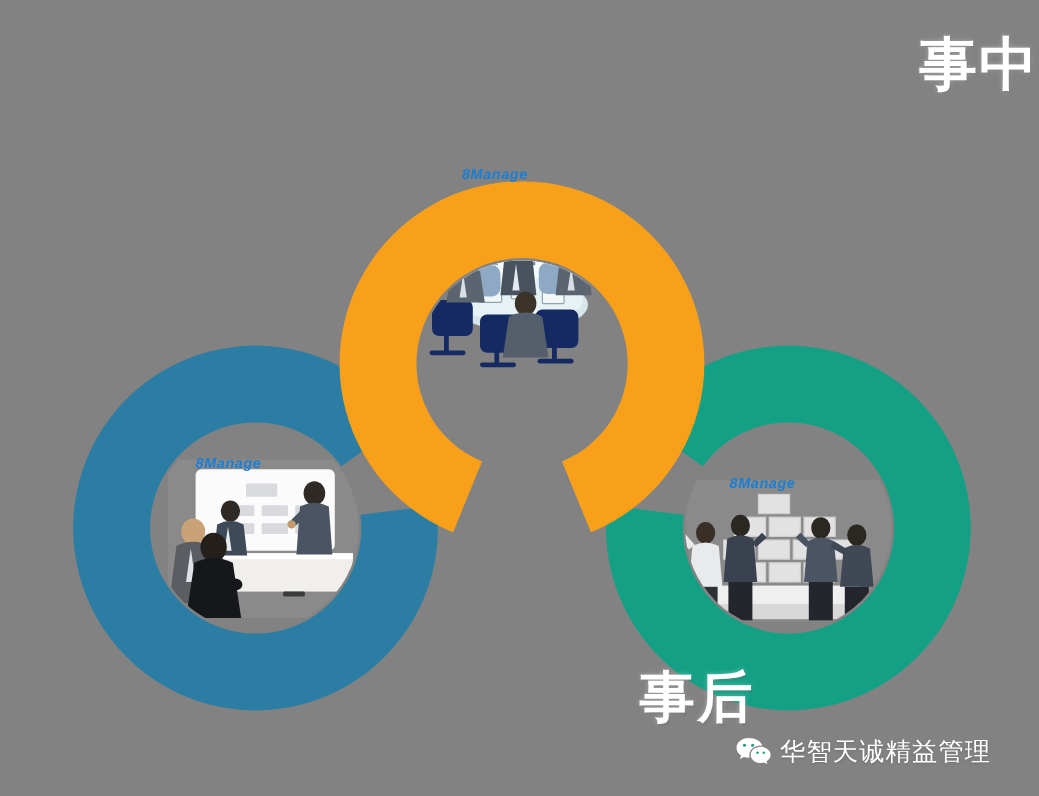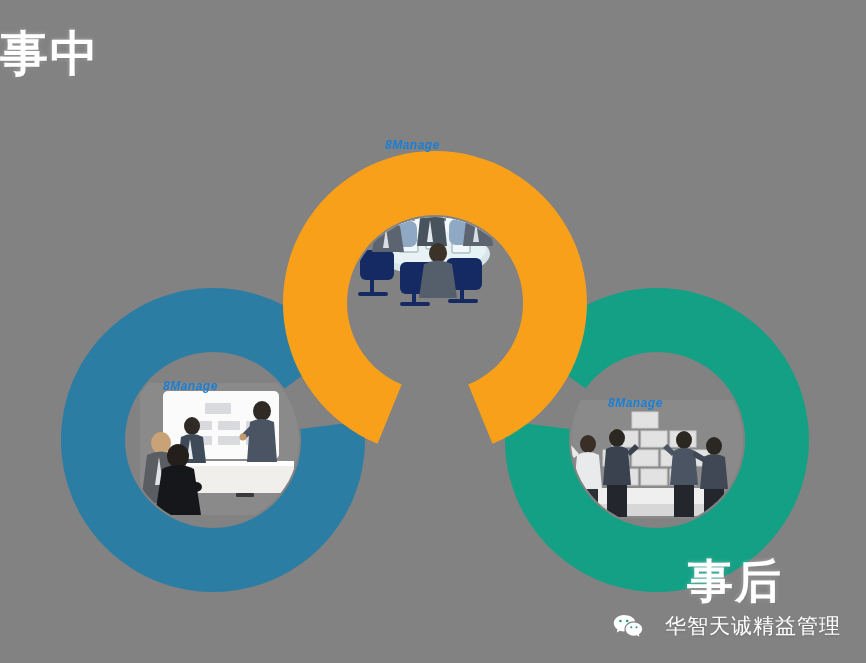--- a/index.html
+++ b/index.html
@@ -17,44 +17,44 @@
   
   .ring-label{
     position:absolute;
     font-weight:bold;
     color:#ffffff;
     letter-spacing:2px;
     text-shadow:0 0 4px rgba(255,255,255,.35), 1px 1px 2px rgba(0,0,0,.18);
     white-space:nowrap;
     user-select:none;
   }
-  #label-mid{ left:0; right:0; top:22px; text-align:left; font-size:48px; }
+  #label-mid{ left:0; right:0; top:22px; text-align:right; font-size:48px; }
   #label-pre{ left:88px; width:250px; top:556px; text-align:center; font-size:46px; }
-  #label-post{ left:533px; width:250px; top:551px; text-align:right; font-size:46px; }
+  #label-post{ left:533px; width:250px; top:551px; text-align:left; font-size:46px; }
 
   
   .eightmanage{
     position:absolute;
     color:#1a7fd4;
     font-weight:bold;
     font-style:italic;
     letter-spacing:.5px;
     filter:blur(.5px);
     user-select:none;
     text-align:left;
     white-space:nowrap;
   }
   #em-mid{  left:385px; top:138px; width:100px; font-size:12px; }
   #em-pre{  left:163px; top:379px; width:100px; font-size:12px; }
   #em-post{ left:608px; top:396px; width:100px; font-size:12px; }
 
   
   #watermark{
     position:absolute; left:613px; top:612px;
-    display:flex; align-items:center; gap:22px;
+    display:flex; align-items:center; gap:7px;
     user-select:none;
   }
   #watermark .wm-text{
     color:#ffffff; font-size:21px; letter-spacing:1px;
     text-shadow:0 1px 2px rgba(0,0,0,.15);
     white-space:nowrap;
   }
   .wechat-icon{width:30px;height:26px;display:block;}
 </style>
 </head>

